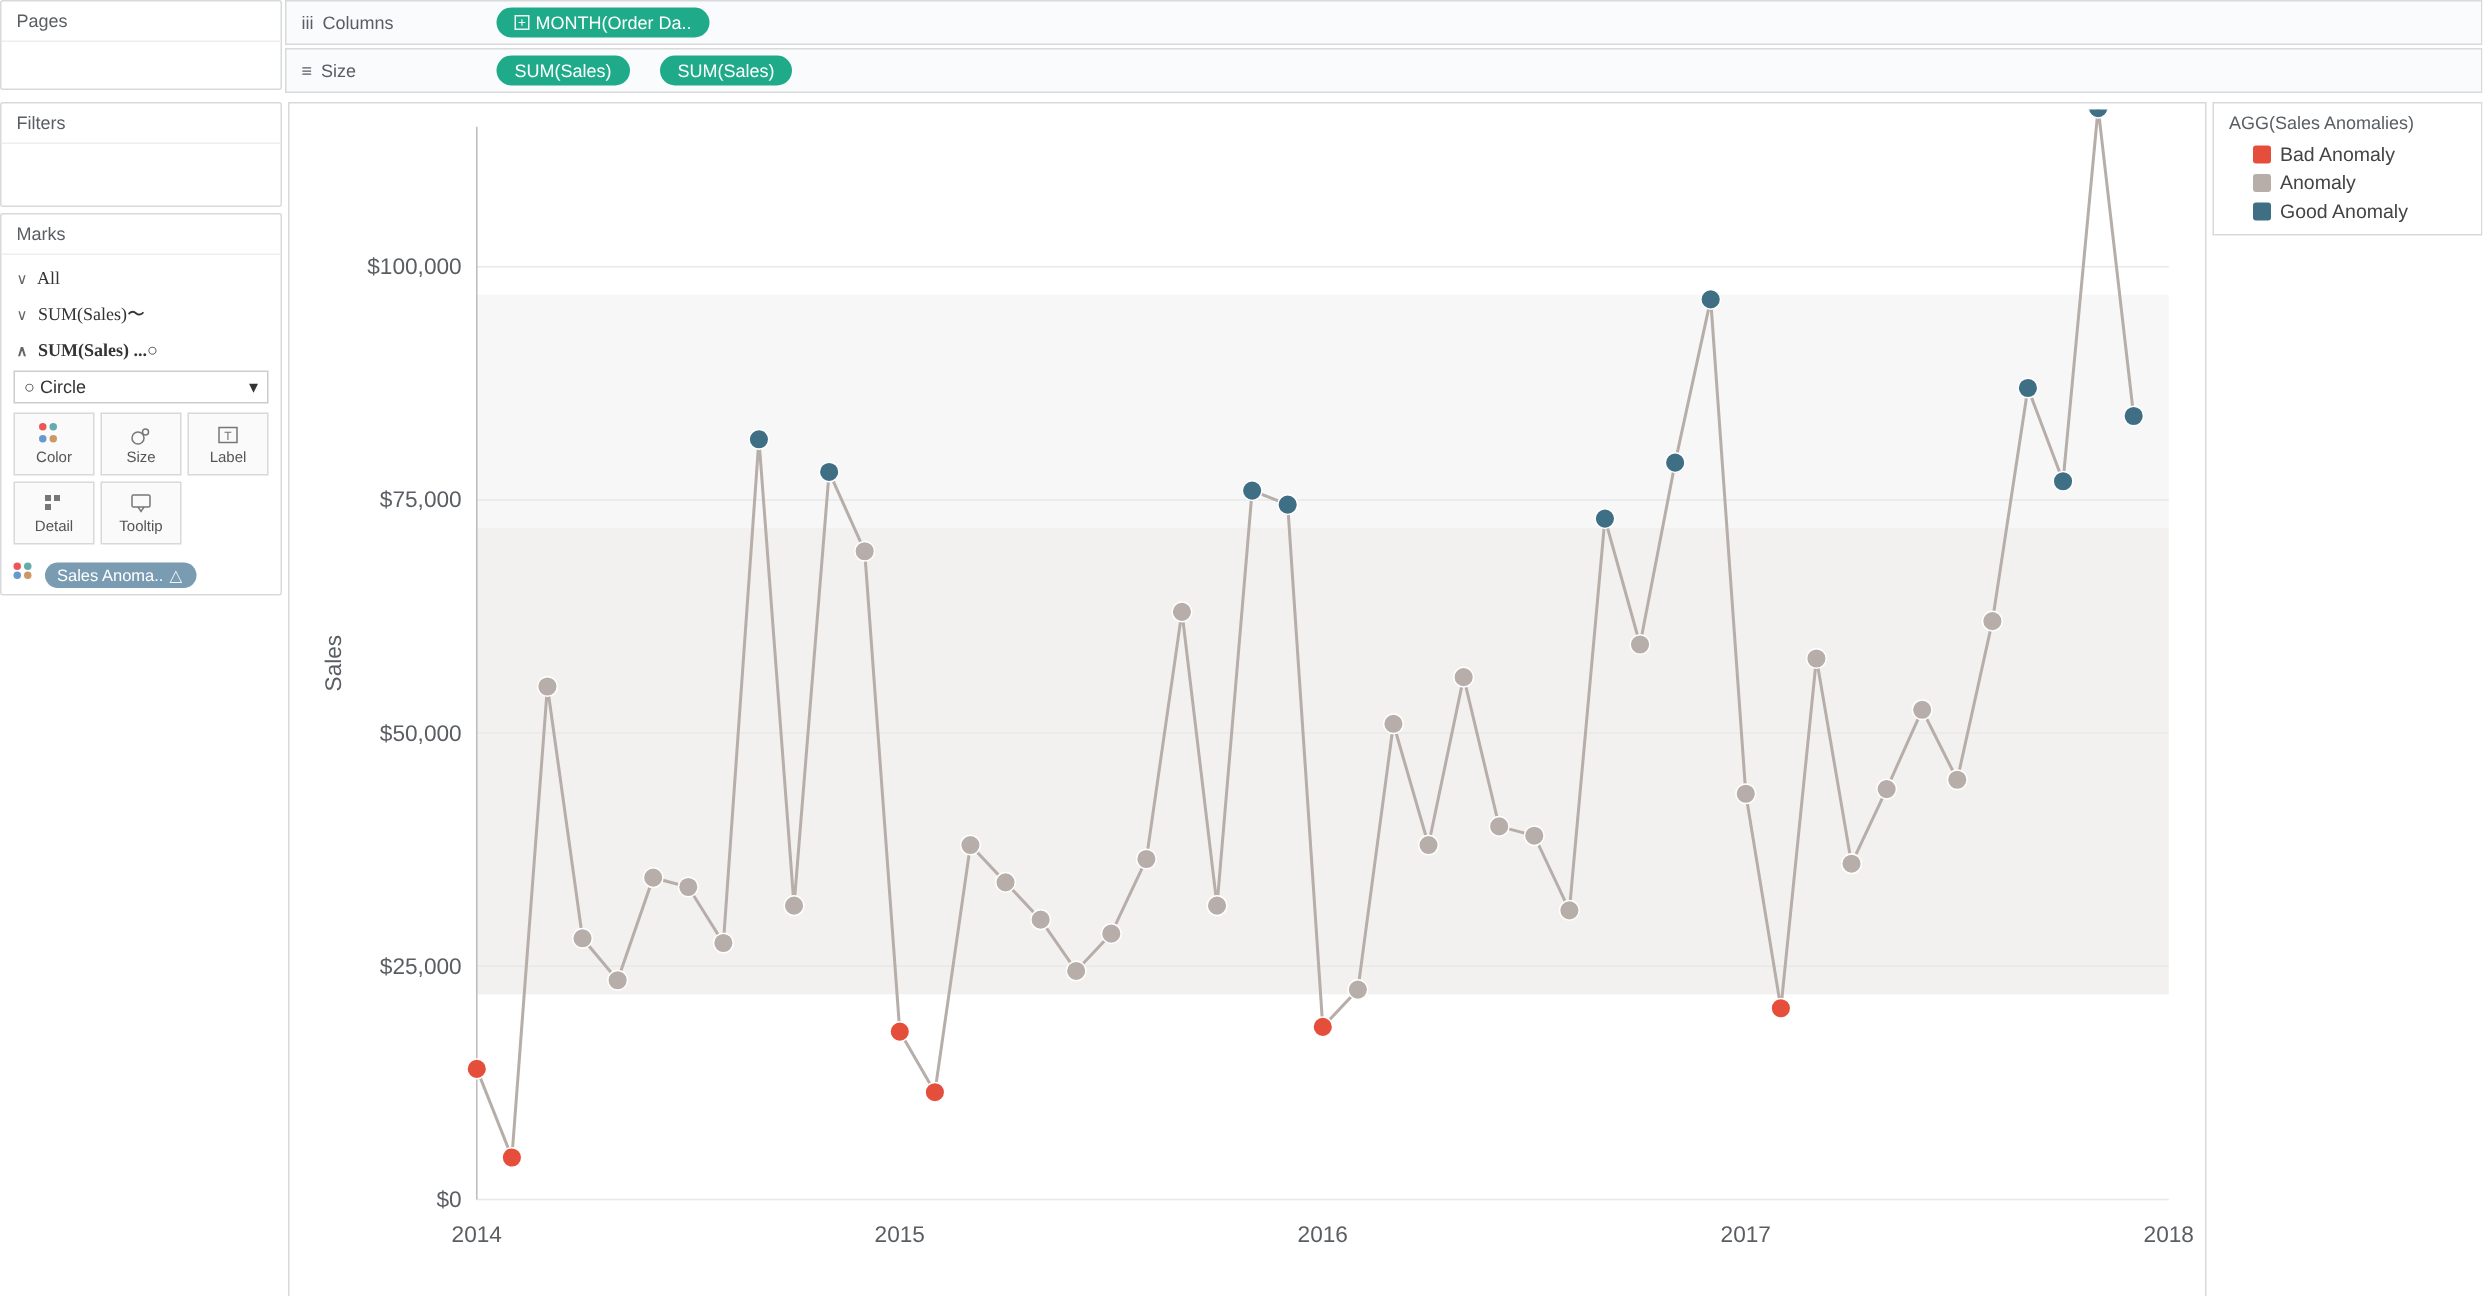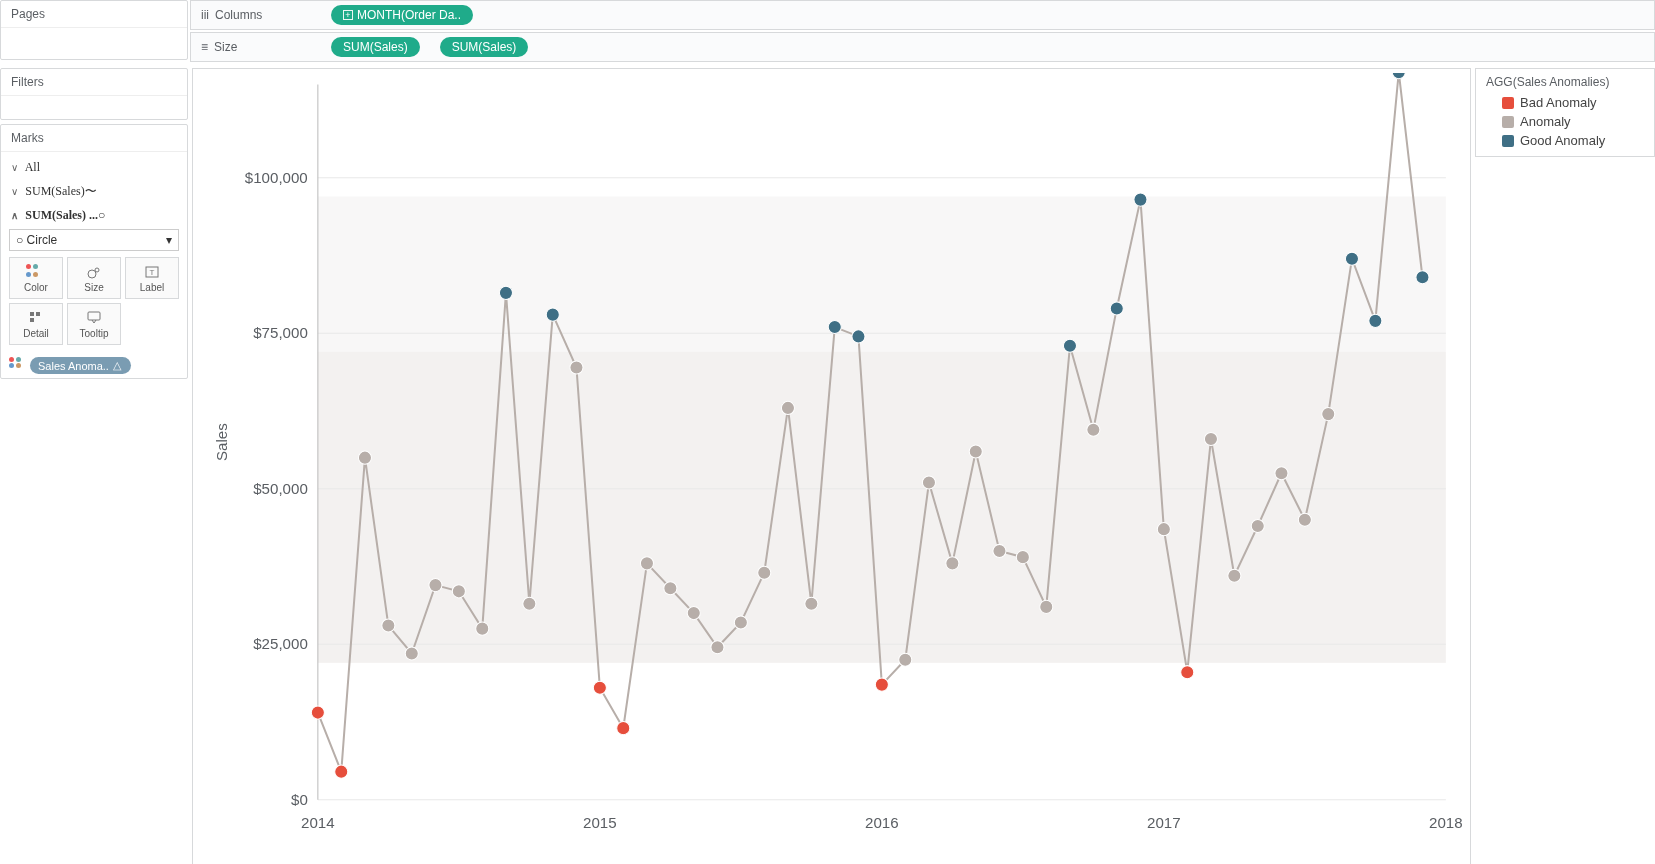--- a/index.html
+++ b/index.html
@@ -28,21 +28,21 @@
     border: 1px solid #d7d9db;
     border-radius: 2px;
     background: #fff;
   }
   .card-head {
     padding: 6px 10px;
     border-bottom: 1px solid #eee;
     color: #5a5e63;
   }
   .pages-card { grid-row: 1 / span 1; height: 60px; }
-  .filters-card { height: 52px; }
+  .filters-card { height: 70px; }
   .shelf-row {
     display: flex;
     align-items: center;
     gap: 20px;
     padding: 4px 10px;
     border: 1px solid #d7d9db;
     background: #fafbfc;
     height: 30px;
   }
   .shelf-label {

